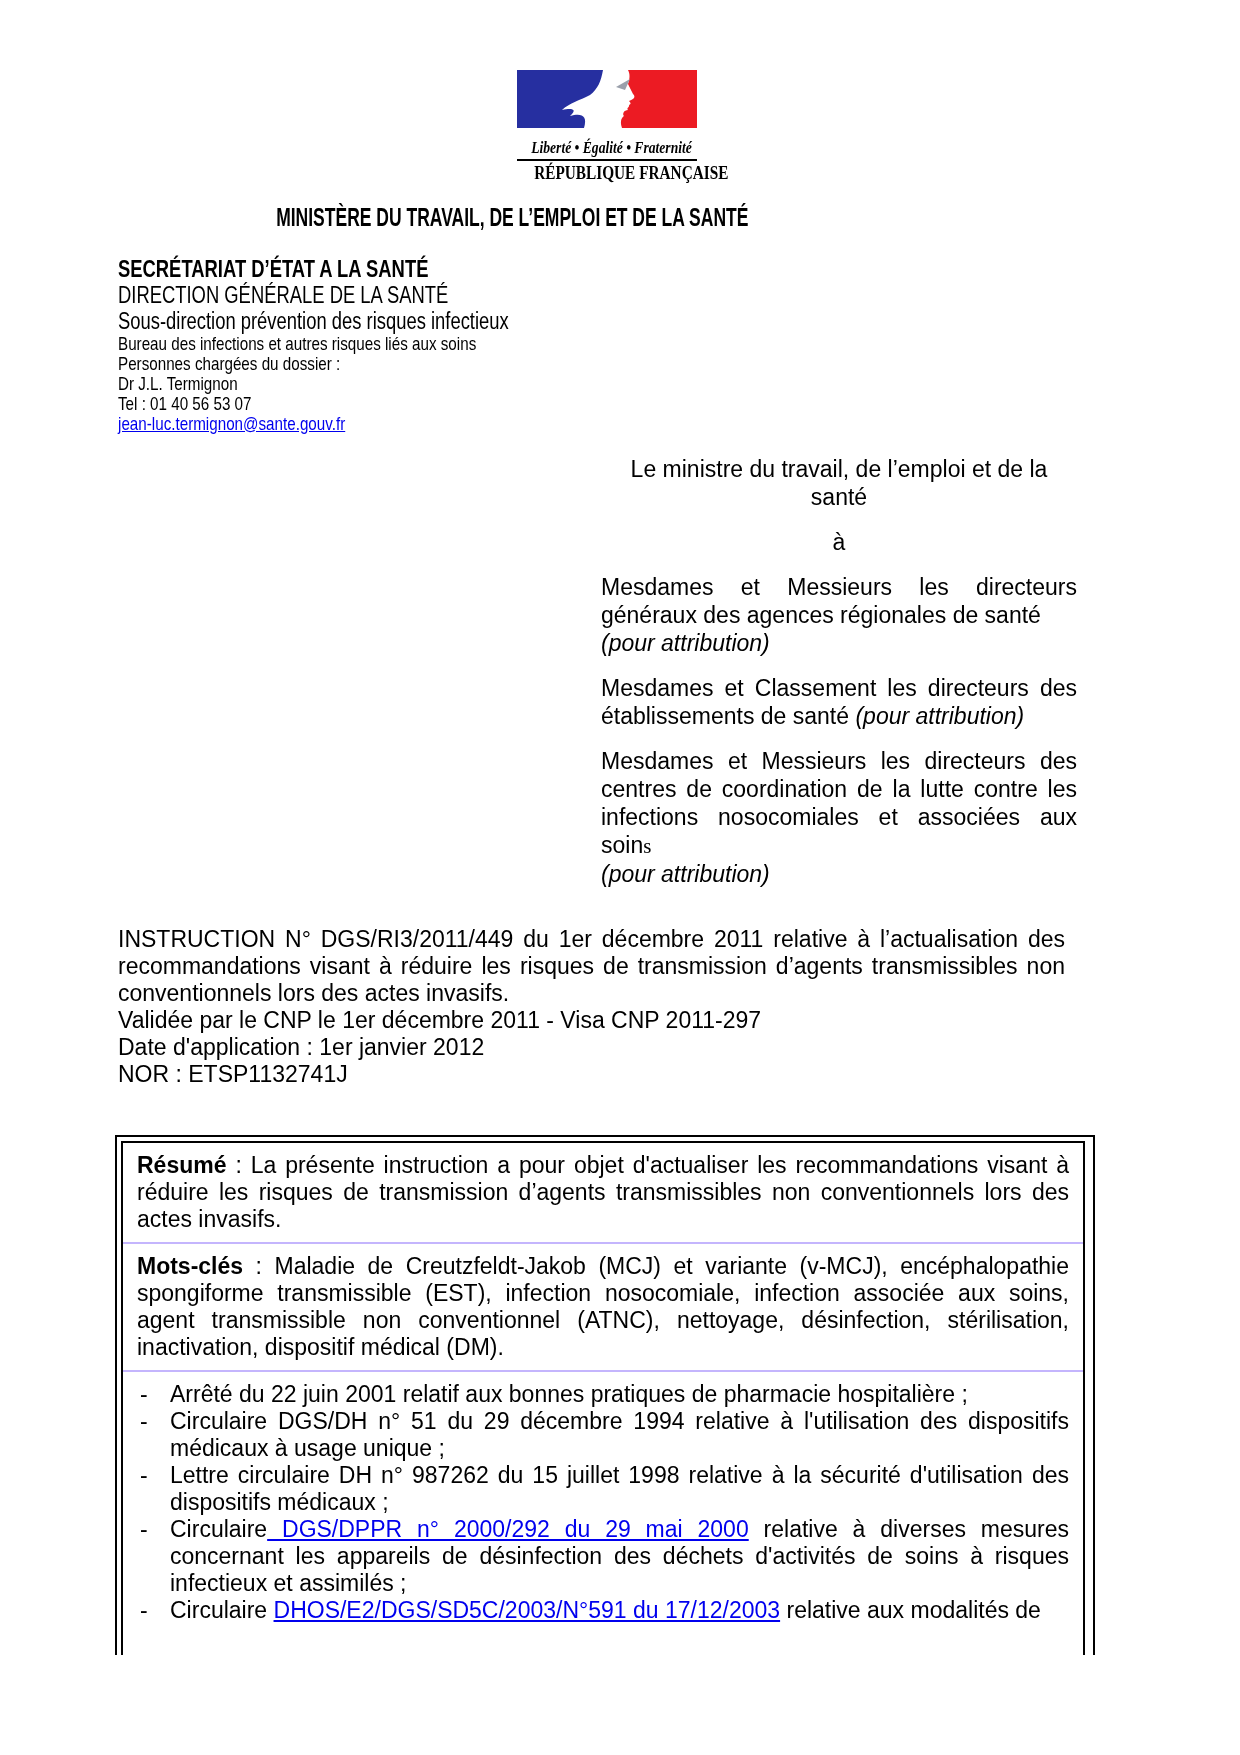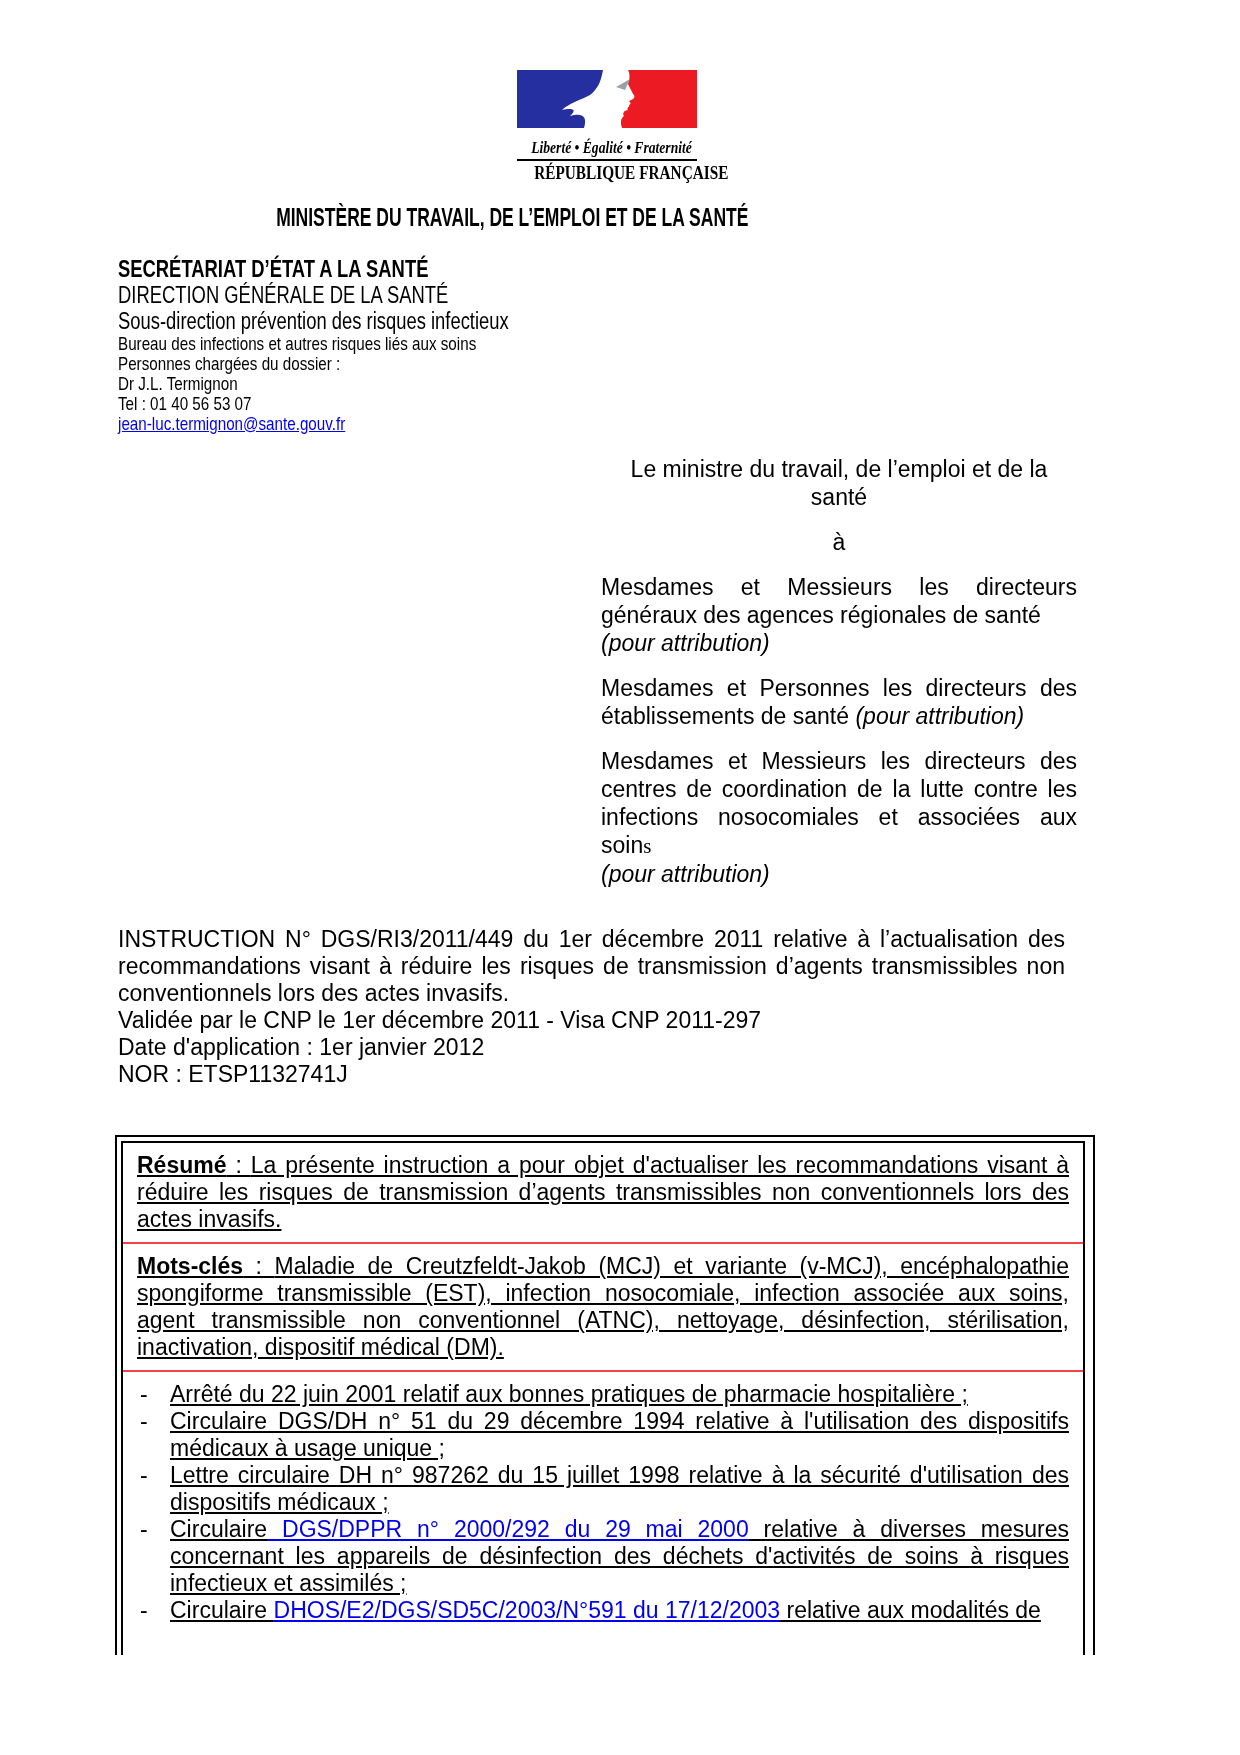--- a/index.html
+++ b/index.html
@@ -43,25 +43,25 @@
   .attrib{font-style:italic;}
   .serif-s{font-family:"Liberation Serif",serif;font-size:21px;}
   
   .instruction{position:absolute;top:926px;left:118px;width:947px;
                font-size:23px;line-height:27px;}
   .inst-par{text-align:justify;margin:0;}
   .inst-line{margin:0;}
   
   .boxes{position:absolute;top:1135px;left:115px;width:980px;height:520px;
          box-sizing:border-box;border:2px solid #000;border-bottom:none;
-         padding:4px 8px 0 4px;overflow:hidden;text-decoration:underline;}
+         padding:4px 8px 0 4px;overflow:hidden;}
   .boxes-inner{border:2px solid #000;border-bottom:none;min-height:516px;
                box-sizing:border-box;}
   .section{padding:9px 14px;font-size:23px;line-height:27px;}
-  .section + .section{border-top:2px solid #ef4444;}
+  .section + .section{border-top:2px solid #c4b5fd;}
   .sec-par{text-align:justify;margin:0;}
   .lbl{font-weight:bold;}
   .ref-head{margin:0;}
   .ref-item{position:relative;padding-left:33px;text-align:justify;margin:0;}
   .dash{position:absolute;left:3px;top:0;}
   .doclink{color:var(--link_blue);text-decoration:underline;cursor:pointer;}
 </style>
 </head>
 <body>
 
@@ -111,21 +111,21 @@
 </div>
 
 <div class="addressee">
   <p class="para no-just">Le ministre du travail, de l’emploi et de la santé</p>
   <p class="para no-just">à</p>
 
   <p class="para"><span>Mesdames et Messieurs les directeurs généraux des agences régionales de santé</span><br>
     <span class="attrib">(pour attribution)</span>
   </p>
 
-  <p class="para"><span>Mesdames et Personnes les directeurs des établissements de santé </span><span class="attrib">(pour attribution)</span></p>
+  <p class="para"><span>Mesdames et Classement les directeurs des établissements de santé </span><span class="attrib">(pour attribution)</span></p>
 
   <p class="para"><span>Mesdames et Messieurs les directeurs des centres de coordination de la lutte contre les infections nosocomiales et associées aux soin</span><span class="serif-s">s</span><br>
     <span class="attrib">(pour attribution)</span>
   </p>
 </div>
 
 <div class="instruction">
   <p class="inst-par">INSTRUCTION  N° DGS/RI3/2011/449  du 1er décembre 2011  relative à l’actualisation des recommandations visant à réduire les risques de transmission d’agents transmissibles non conventionnels lors des actes invasifs.</p>
   <p class="inst-line">Validée par le CNP le 1er décembre 2011 - Visa CNP 2011-297</p>
   <p class="inst-line">Date d'application : 1er janvier 2012</p>

